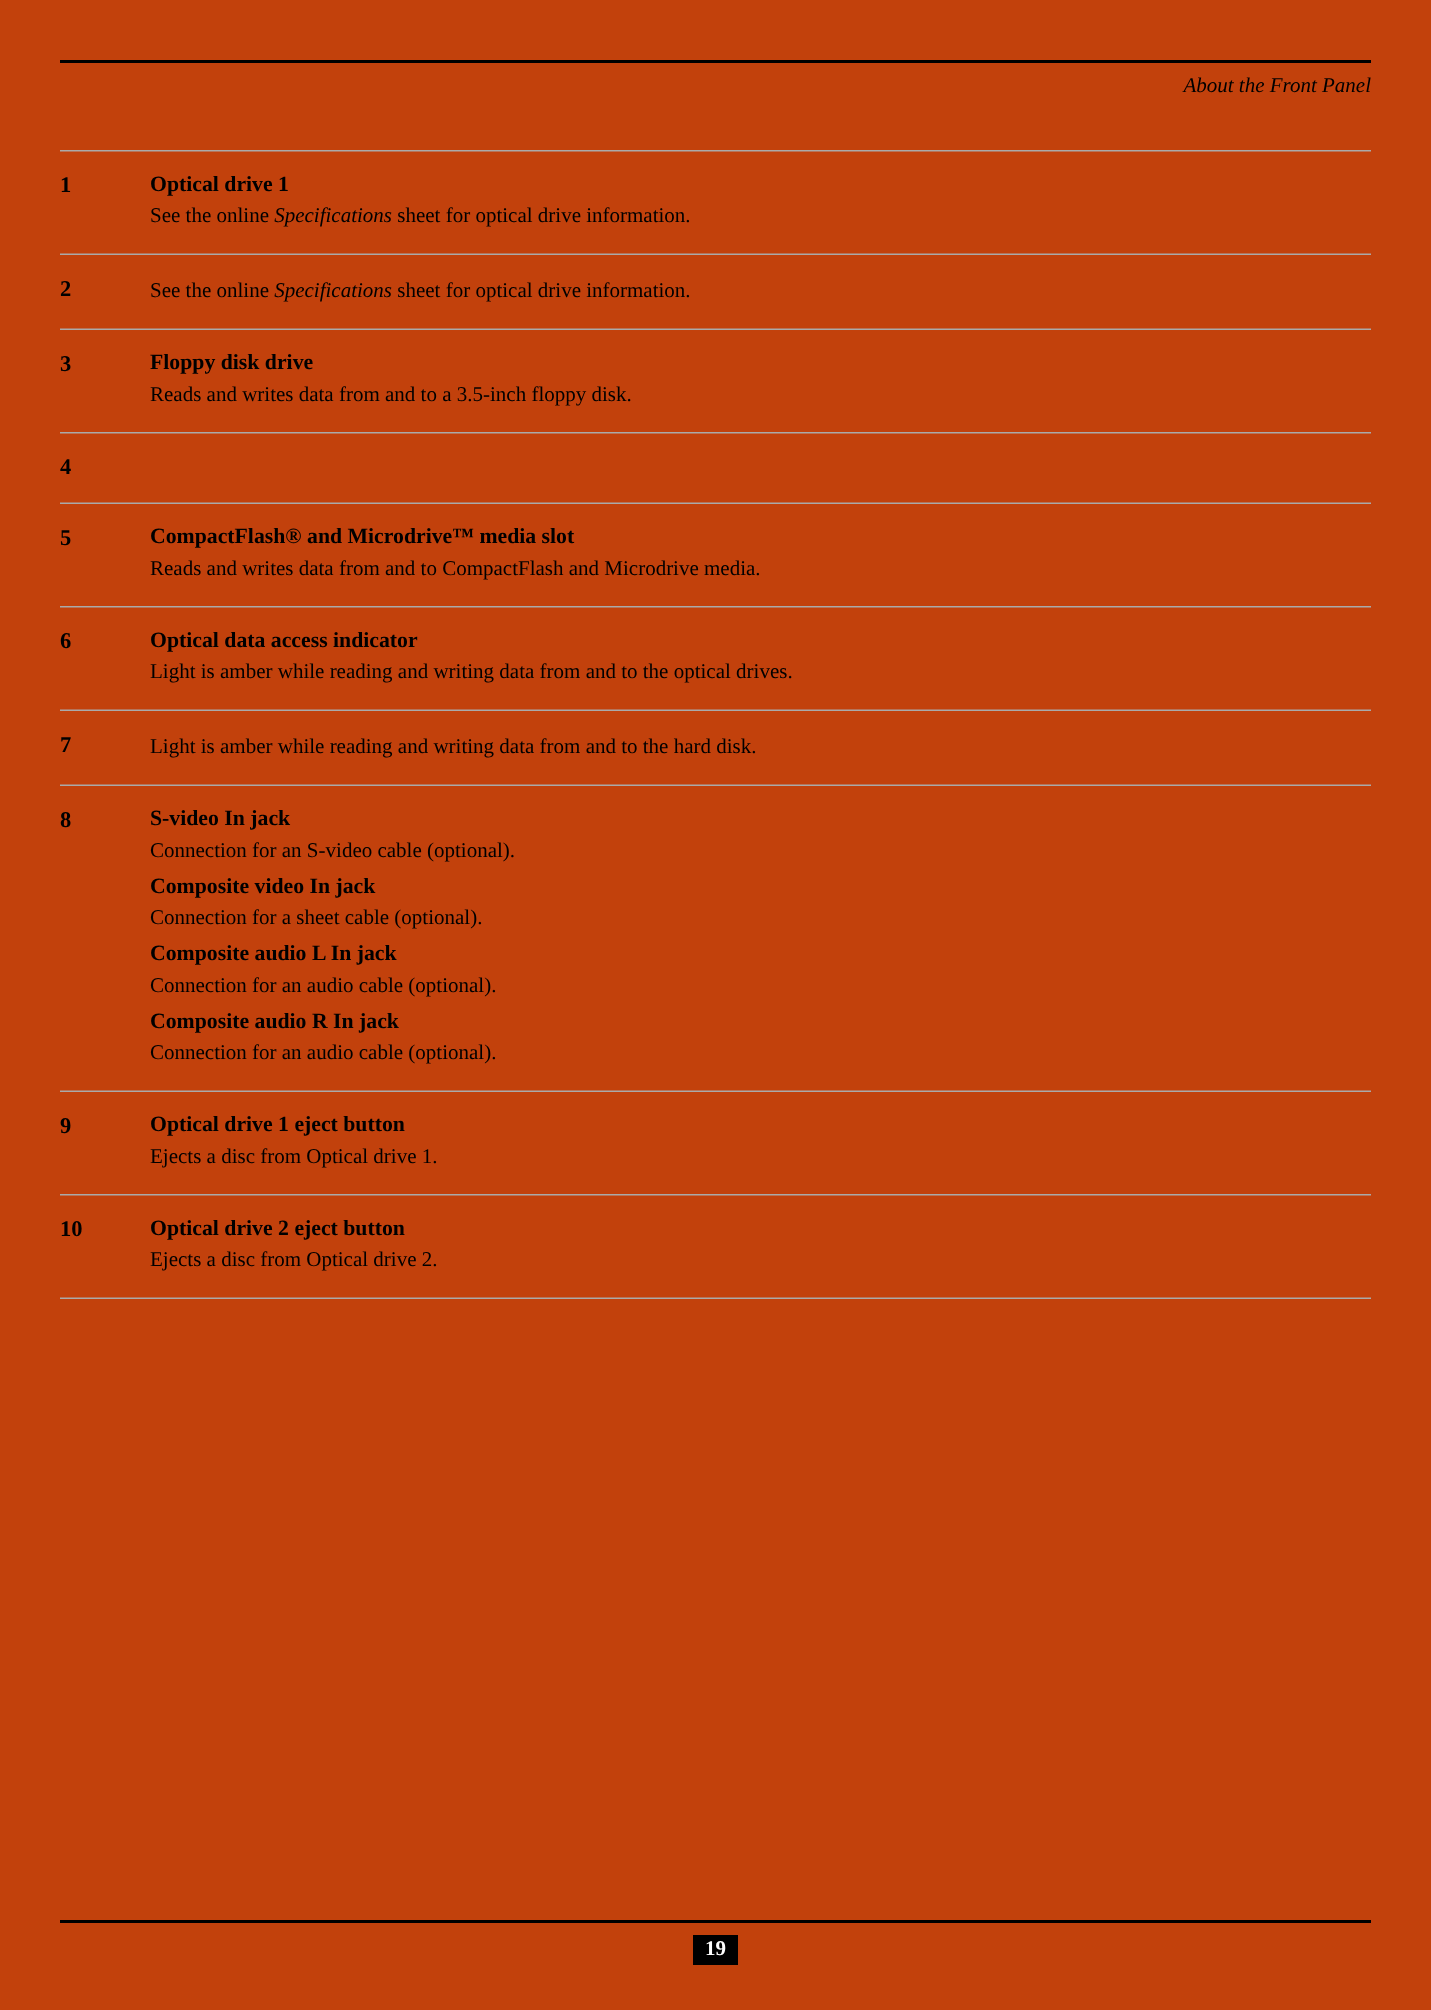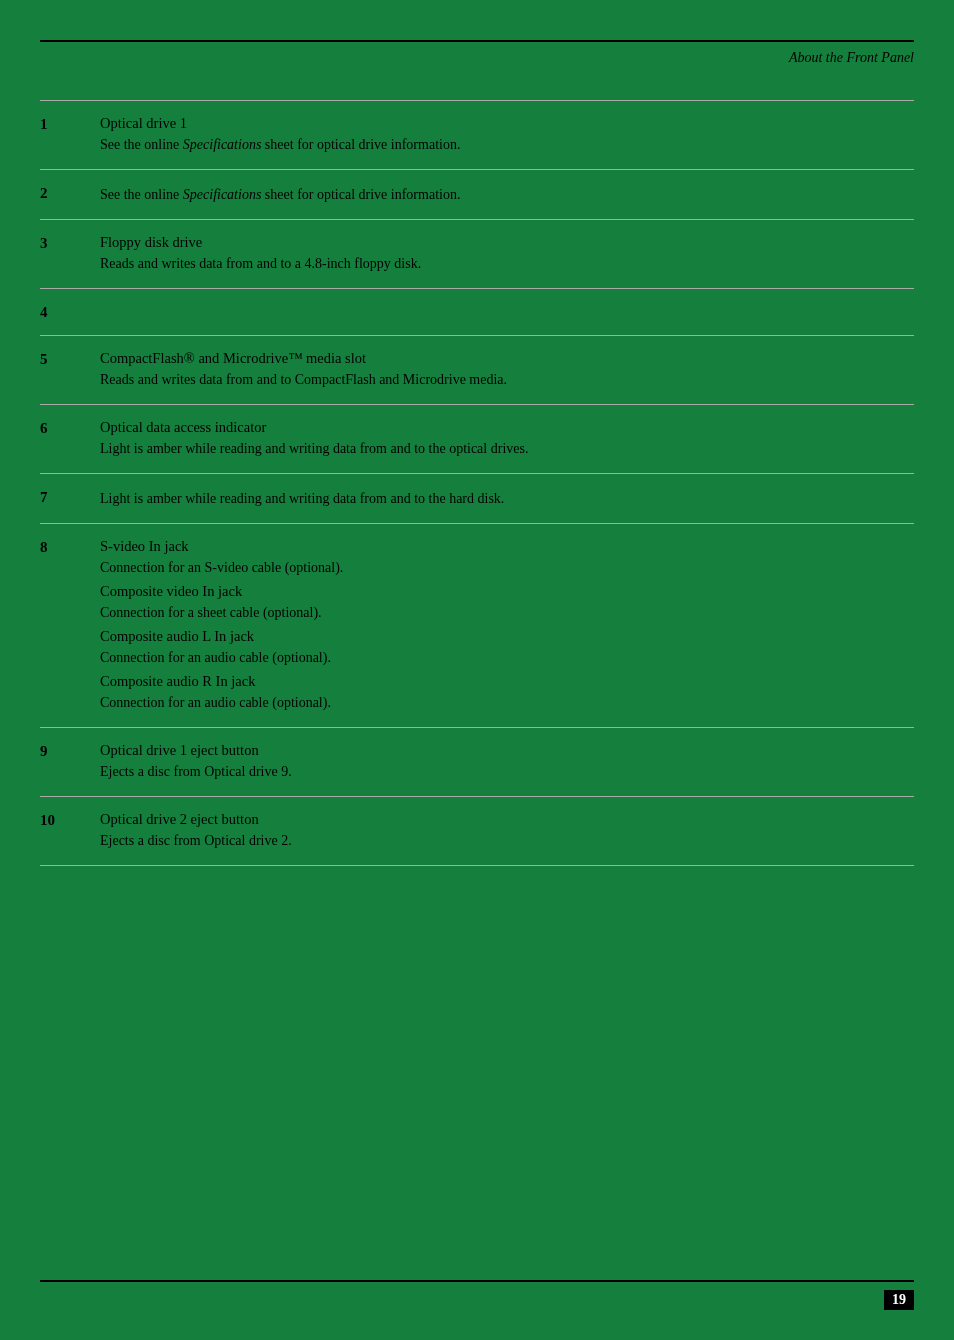--- a/index.html
+++ b/index.html
@@ -14,21 +14,21 @@
       font-size: 14px;
       color: #000000;
       width: 954px;
       min-height: 1340px;
       position: relative;
     }
 
     .page {
       width: 954px;
       min-height: 1340px;
-      background: #15803d;
+      background: #c2410c;
       padding: 0;
       position: relative;
     }
 
     
     .top-border {
       position: absolute;
       top: 40px;
       left: 40px;
       right: 40px;
@@ -76,21 +76,21 @@
       min-width: 60px;
       padding-top: 1px;
       flex-shrink: 0;
     }
 
     .item-content {
       flex: 1;
     }
 
     .item-title {
-      font-weight: normal;
+      font-weight: bold;
       font-size: 14.5px;
       margin-bottom: 2px;
     }
 
     .item-desc {
       font-size: 14px;
       line-height: 1.5;
     }
 
     .item-desc em {
@@ -122,21 +122,21 @@
     }
 
     .footer-border {
       border: none;
       border-top: 2px solid #000;
       margin-bottom: 8px;
     }
 
     .footer-content {
       display: flex;
-      justify-content: flex-end;
+      justify-content: center;
     }
 
     .page-number {
       font-weight: bold;
       font-size: 14px;
       background: #000;
       color: #fff;
       padding: 2px 8px;
     }
   </style>
@@ -167,21 +167,21 @@
       <div class="item-number">2</div>
       <div class="item-content">
         <div class="item-desc">See the online <em>Specifications</em> sheet for optical drive information.</div>
       </div>
     </div>
 
     <div class="item-row">
       <div class="item-number">3</div>
       <div class="item-content">
         <div class="item-title">Floppy disk drive</div>
-        <div class="item-desc">Reads and writes data from and to a 4.8-inch floppy disk.</div>
+        <div class="item-desc">Reads and writes data from and to a 3.5-inch floppy disk.</div>
       </div>
     </div>
 
     <div class="item-row">
       <div class="item-number">4</div>
     </div>
 
     <div class="item-row">
       <div class="item-number">5</div>
       <div class="item-content">
@@ -222,21 +222,21 @@
           <div class="item-title">Composite audio R In jack</div>
           <div class="item-desc">Connection for an audio cable (optional).</div>
         </div>
       </div>
     </div>
 
     <div class="item-row">
       <div class="item-number">9</div>
       <div class="item-content">
         <div class="item-title">Optical drive 1 eject button</div>
-        <div class="item-desc">Ejects a disc from Optical drive 9.</div>
+        <div class="item-desc">Ejects a disc from Optical drive 1.</div>
       </div>
     </div>
 
     <div class="item-row">
       <div class="item-number">10</div>
       <div class="item-content">
         <div class="item-title">Optical drive 2 eject button</div>
         <div class="item-desc">Ejects a disc from Optical drive 2.</div>
       </div>
     </div>

